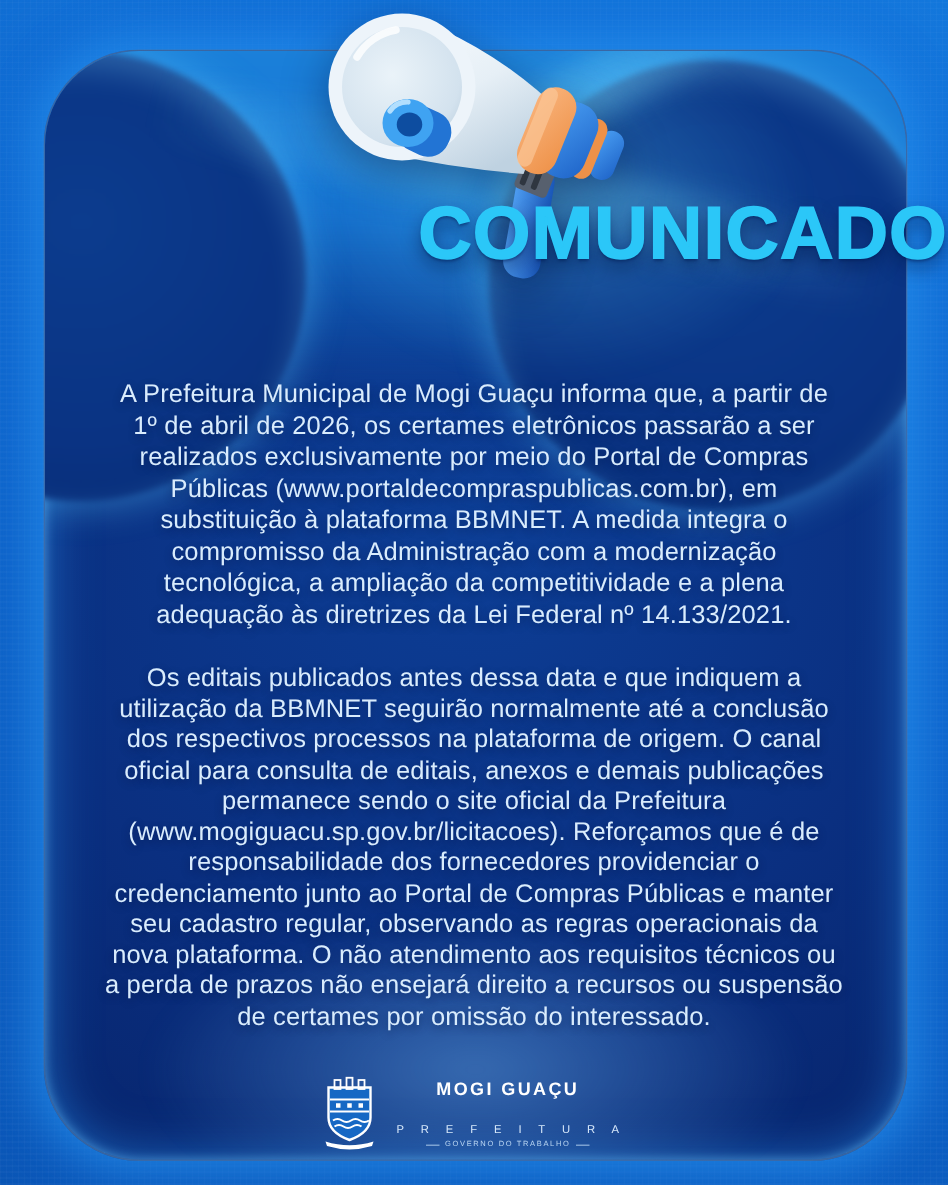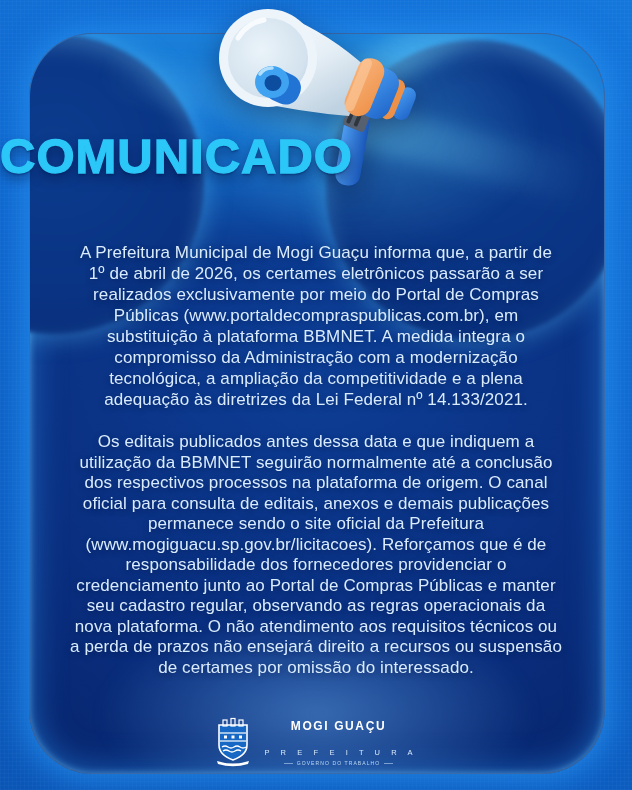--- a/index.html
+++ b/index.html
@@ -60,29 +60,29 @@
     position:absolute; left:67px; bottom:-40px; width:440px; height:200px;
     background:radial-gradient(closest-side, rgba(120,195,255,.42), rgba(120,195,255,0));
     filter:blur(8px);
   }
   
   .megaphone{ position:absolute; left:160px; top:6px; width:270px; height:186px; z-index:5;
     filter:drop-shadow(0 10px 16px rgba(3,18,60,.45)); }
   
   .title{
     position:absolute; left:0; right:0; top:139px; z-index:6; margin:0;
-    text-align:left; color:#2bc7f8;
+    text-align:right; color:#2bc7f8;
     font-size:49px; line-height:35px; font-weight:bold; letter-spacing:1px;
     -webkit-text-stroke:1.3px #2bc7f8;
     text-shadow:0 6px 12px rgba(2,24,72,.6), 0 2px 2px rgba(4,30,90,.5);
   }
   .title span{ display:block; }
   
   .para{
-    position:absolute; left:38px; right:38px; z-index:6; margin:4px;
+    position:absolute; left:38px; right:38px; z-index:6; margin:14px;
     text-align:center; color:#d9ecfd; white-space:pre-line;
     font-size:17px; line-height:21px; letter-spacing:.1px;
     text-shadow:0 2px 6px rgba(2,20,60,.45);
   }
   .para1{ top:238px; }
   .para2{ top:428px; line-height:20.5px; }
   
   .footer-logo{
     position:absolute; left:0; right:0; top:717px; z-index:6;
     display:flex; justify-content:center; align-items:center; gap:9px;

